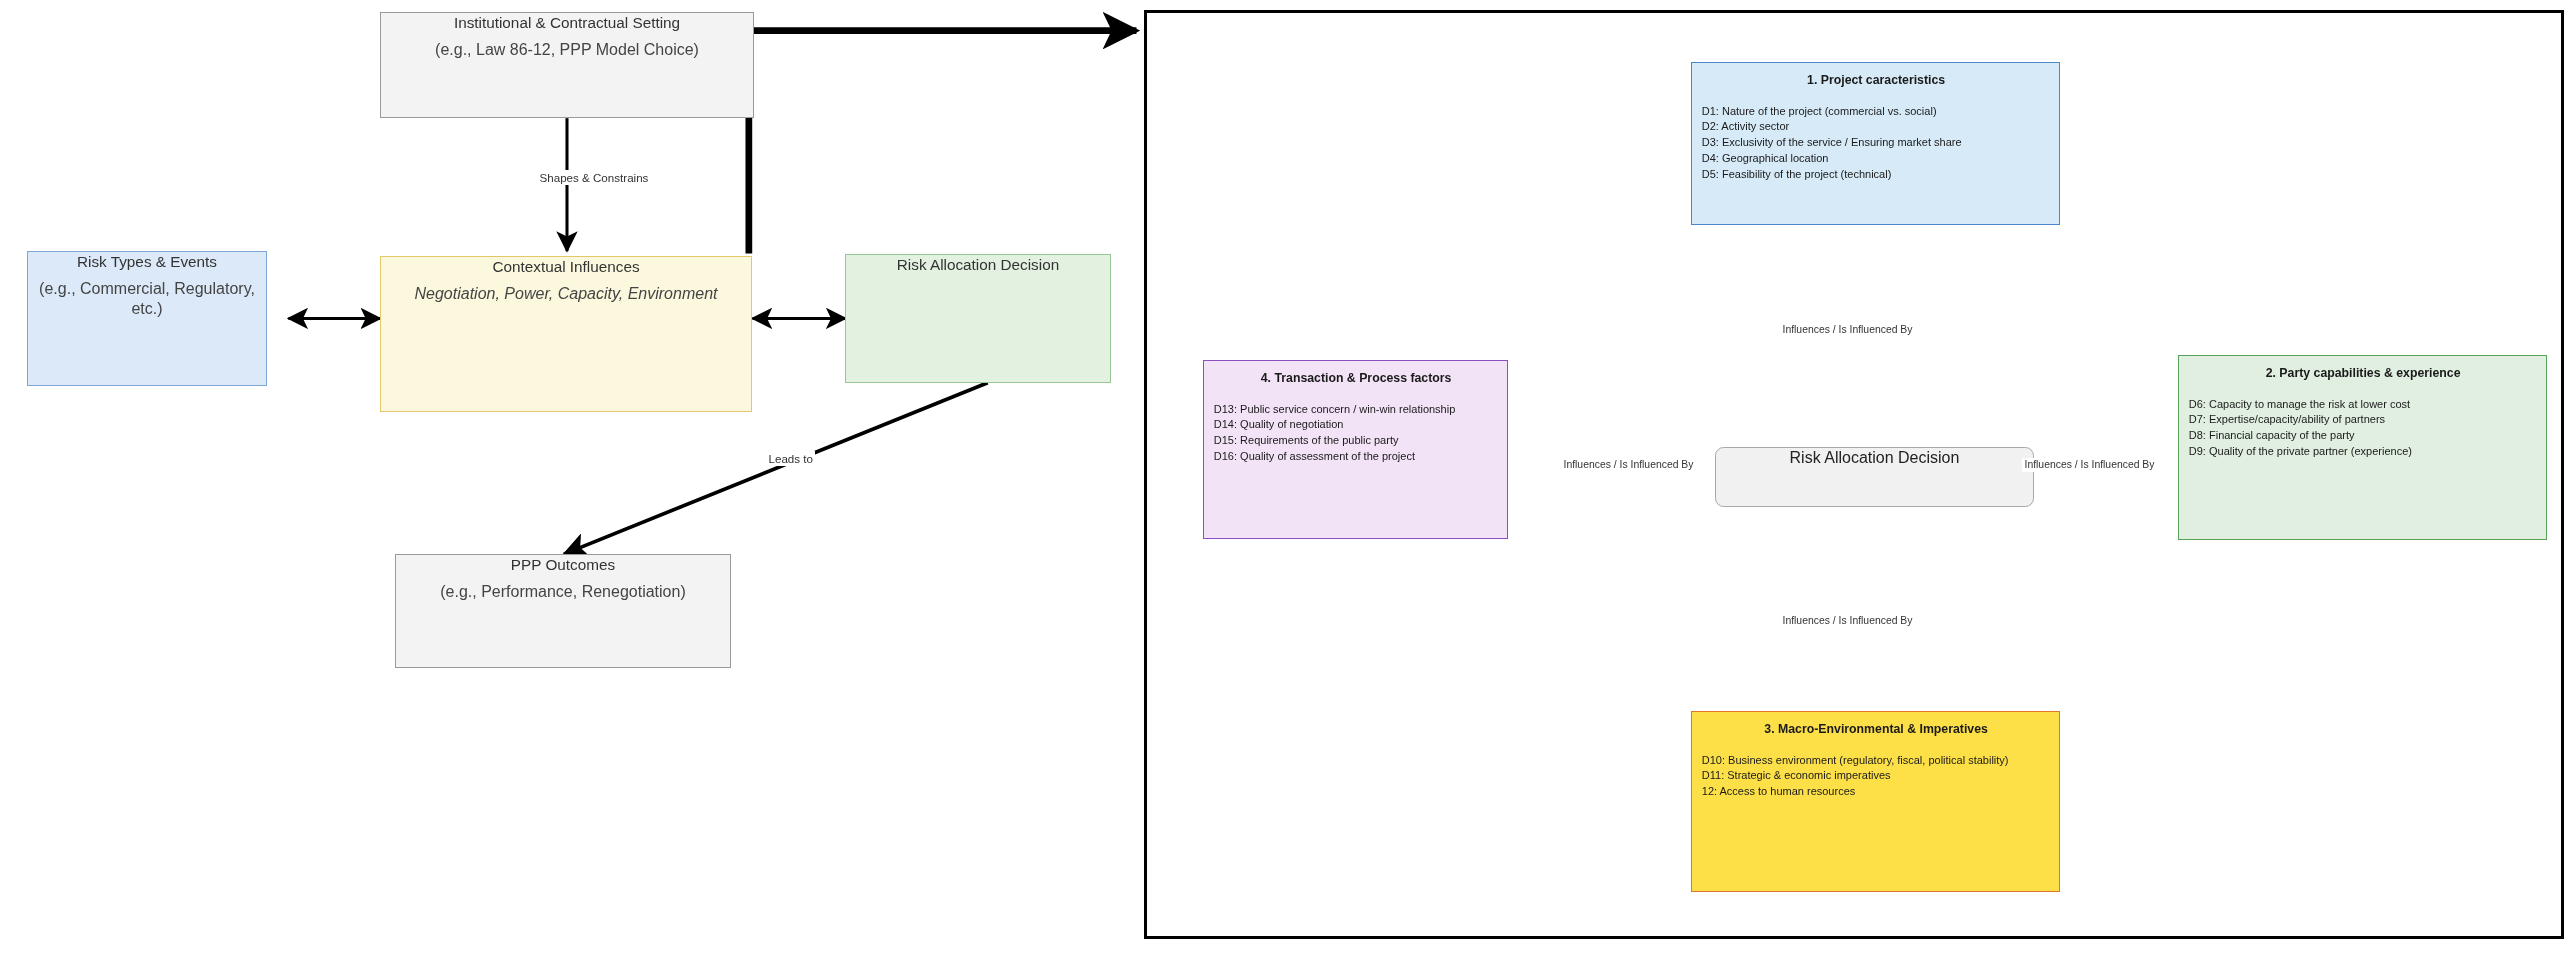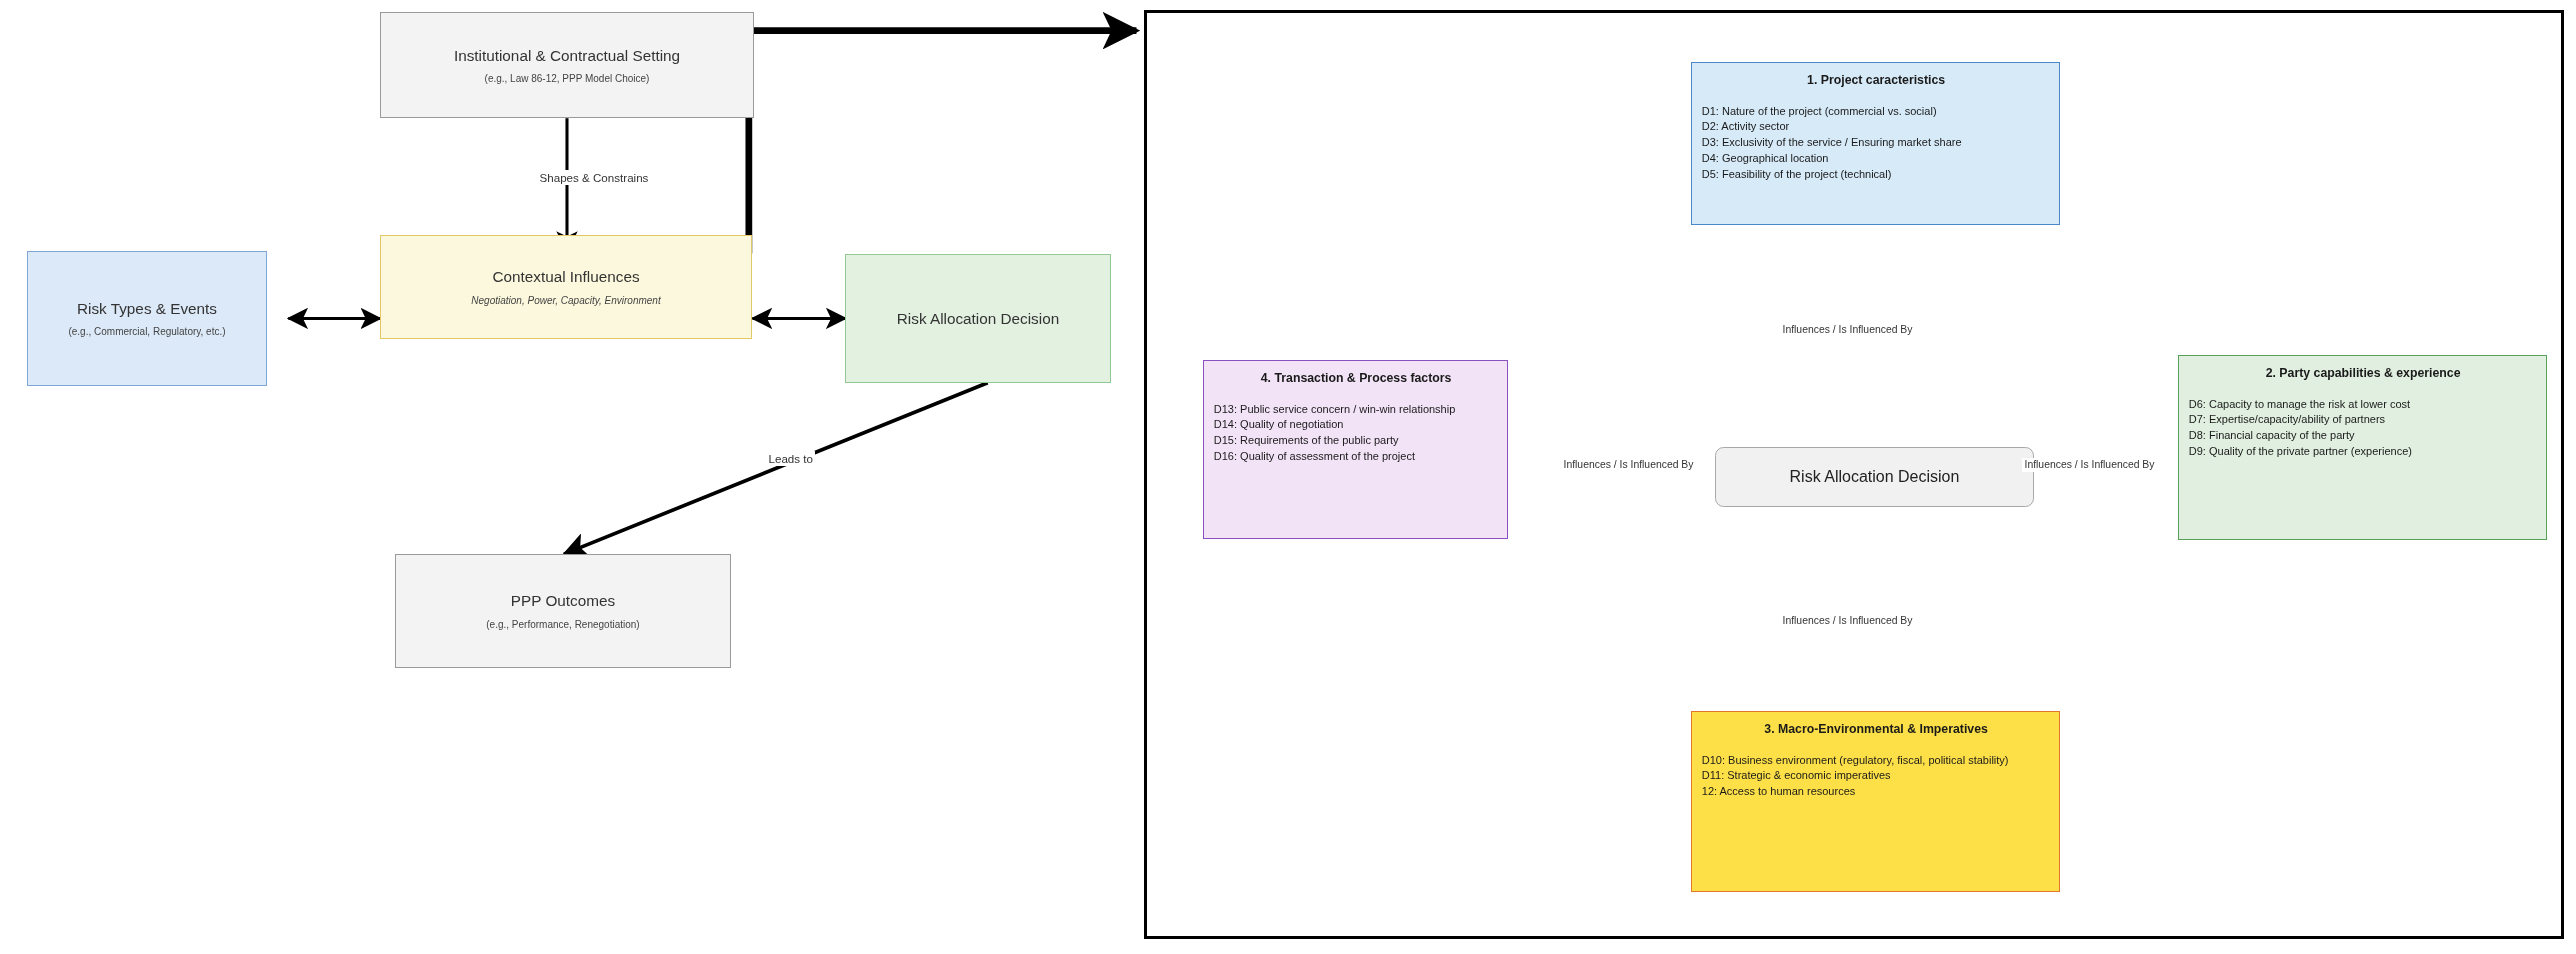--- a/index.html
+++ b/index.html
@@ -28,33 +28,32 @@
     pointer-events: none;
   }
 
   
   .node {
     position: absolute;
     box-sizing: border-box;
     display: flex;
     flex-direction: column;
     align-items: center;
-    justify-content: center;
     text-align: center;
     border: 1.2px solid #9a9a9a;
     background: #f5f5f5;
     z-index: 5;
   }
   .node .title {
     font-size: 15.3px;
     color: #333333;
     line-height: 1.25;
   }
   .node .subtitle {
-    font-size: 10px;
+    font-size: 16px;
     color: #444444;
     line-height: 1.3;
     margin-top: 7.4px;
   }
   .node .subtitle.italic { font-style: italic; }
 
   .node.grey    { background:#f3f3f3; border-color:#9a9a9a; }
   .node.blue    { background:#dce9f8; border-color:#7ea7d8; }
   .node.yellow  { background:#fcf8dd; border-color:#e3c86a; }
   .node.green   { background:#e3f1e1; border-color:#96c896; }
@@ -165,21 +164,21 @@
   <div class="node grey" style="left:380px; top:12.3px; width:374px; height:106px;">
     <div class="title">Institutional &amp; Contractual Setting</div>
     <div class="subtitle">(e.g., Law 86-12, PPP Model Choice)</div>
   </div>
 
   <div class="node blue" style="left:27px; top:251px; width:240px; height:135px;">
     <div class="title">Risk Types &amp; Events</div>
     <div class="subtitle">(e.g., Commercial, Regulatory, etc.)</div>
   </div>
 
-  <div class="node yellow" style="left:380px; top:235px; width:372px; height:104px;">
+  <div class="node yellow" style="left:380px; top:256px; width:372px; height:156px;">
     <div class="title">Contextual Influences</div>
     <div class="subtitle italic">Negotiation, Power, Capacity, Environment</div>
   </div>
 
   <div class="node green" style="left:845px; top:254px; width:266px; height:129px;">
     <div class="title">Risk Allocation Decision</div>
   </div>
 
   <div class="node grey" style="left:395px; top:554px; width:336px; height:114px;">
     <div class="title">PPP Outcomes</div>

